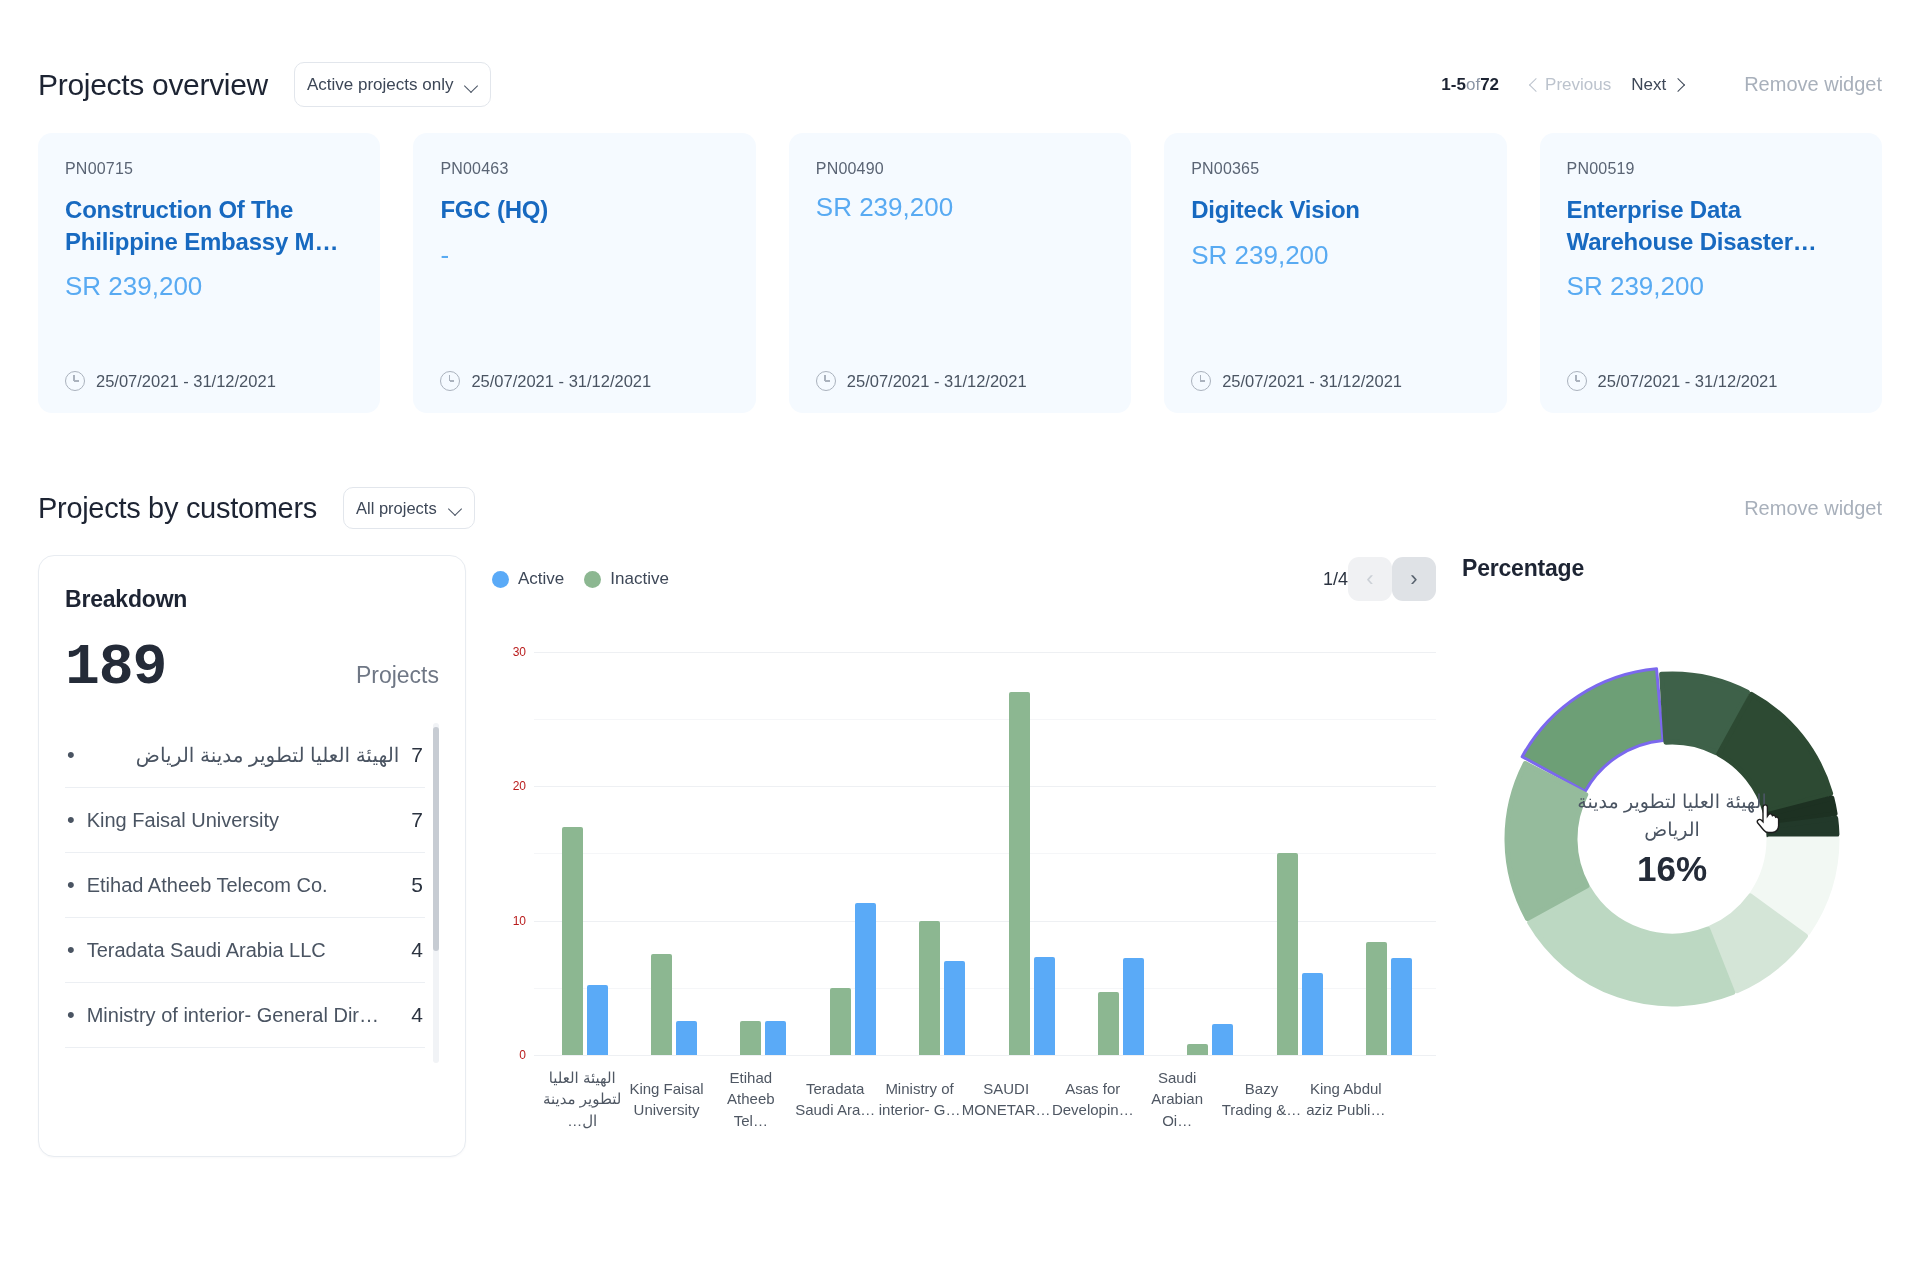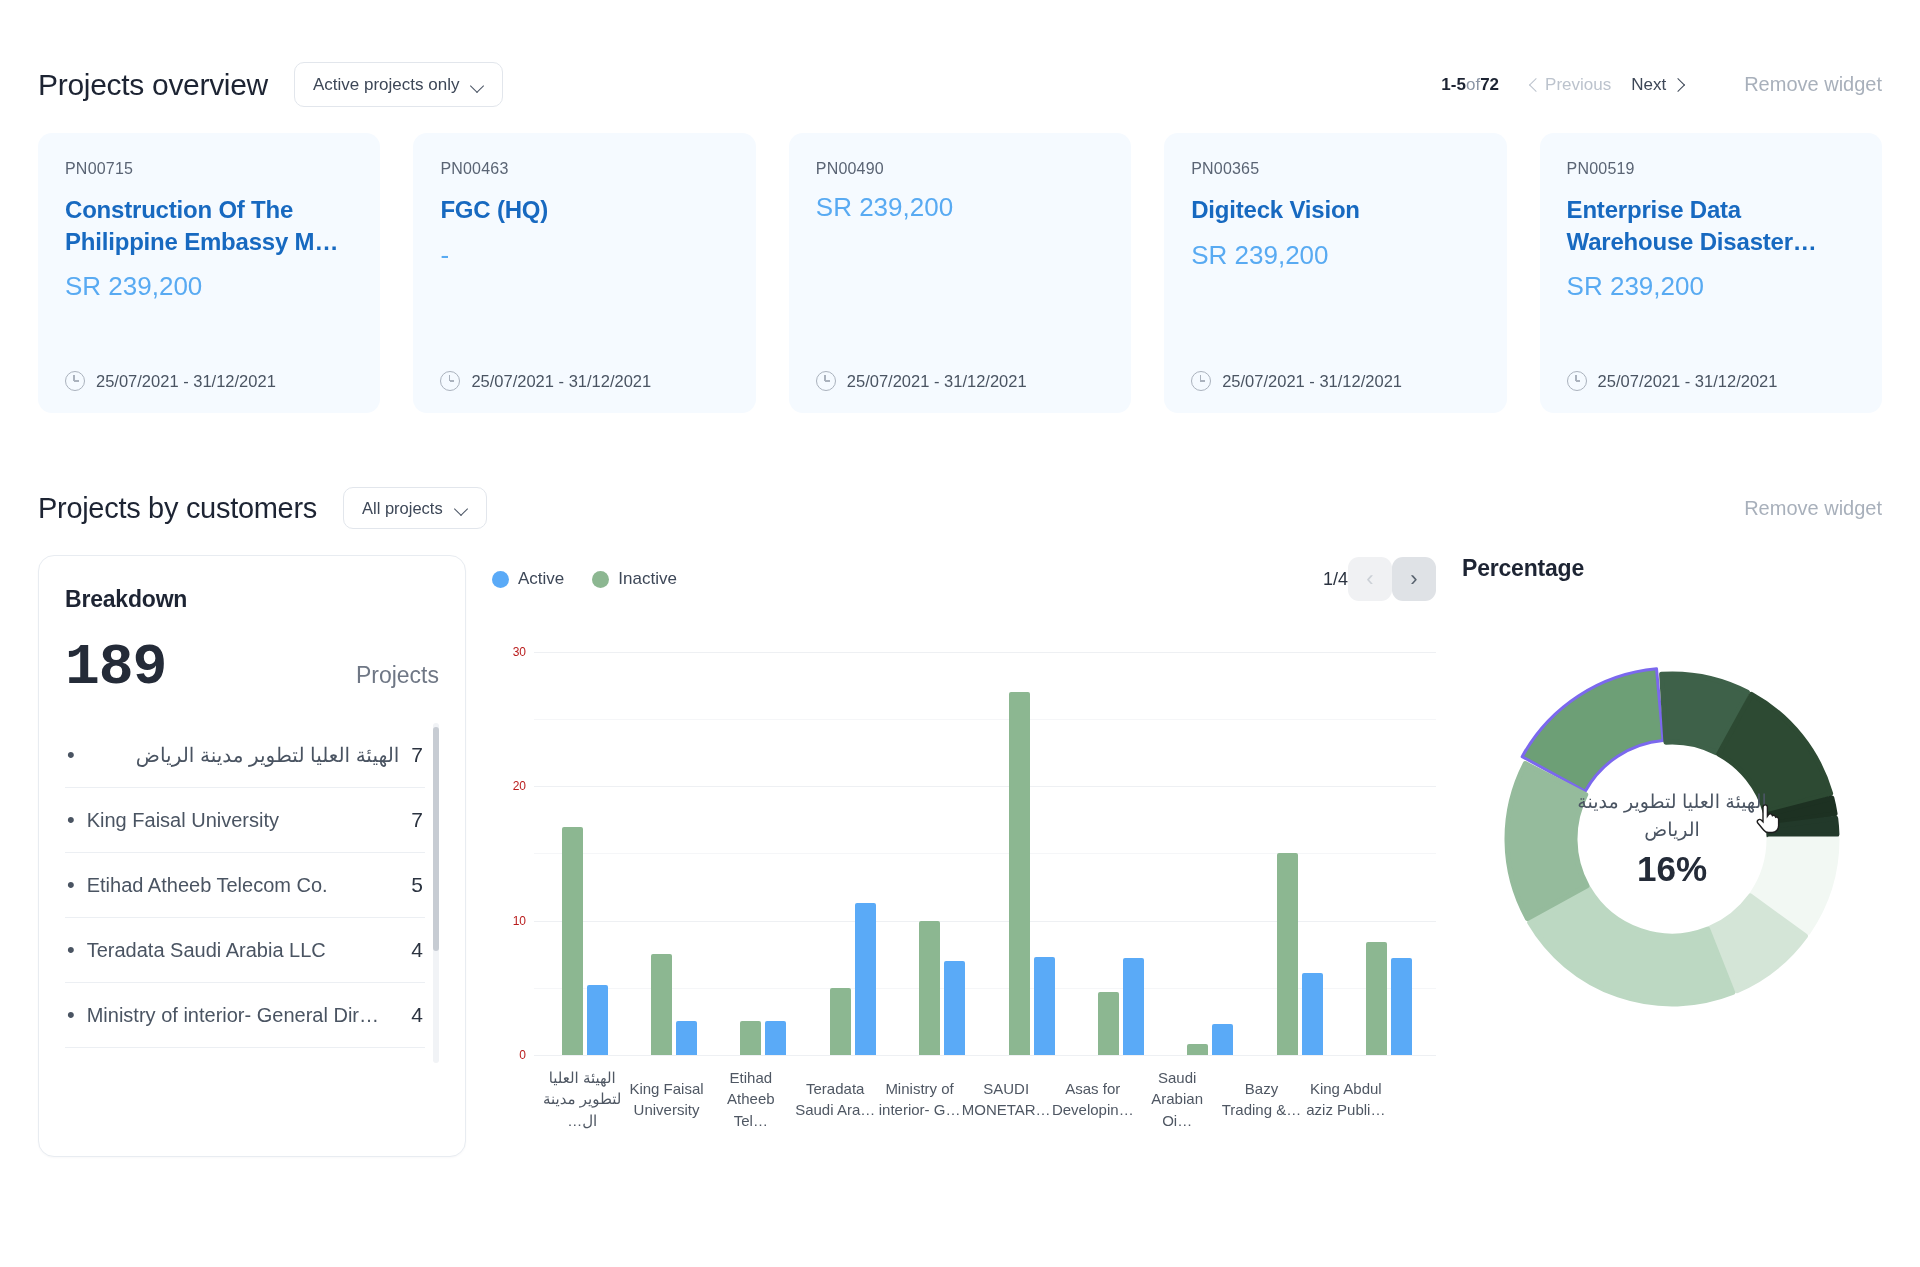--- a/index.html
+++ b/index.html
@@ -15,21 +15,21 @@
 
   
   .section-head {
     display: flex; align-items: center; gap: 26px;
   }
   .section-title {
     font-size: 30px; font-weight: 400; letter-spacing: -0.3px; color: #1d2433;
   }
   .chip {
     display: inline-flex; align-items: center; gap: 12px;
-    height: 45px; padding: 0 18px;
+    height: 45px; padding: 0 12px;
     border: 1px solid #e2e6ec; border-radius: 10px;
     background: #fff; color: #3d4757; font-size: 17px;
     cursor: pointer; white-space: nowrap;
   }
   .chev {
     width: 13px; height: 8px; flex: none;
     display: inline-block; position: relative;
   }
   .chev::before {
     content: ""; position: absolute; left: 1px; top: 0px;
@@ -136,21 +136,21 @@
     background: #c7ccd3; border-radius: 4px; cursor: pointer;
   }
   .bd-scroll-track {
     position:absolute; right:0; top:0; width:6px; height: 340px;
     background:#f1f3f6; border-radius:4px;
   }
 
   
   .barpanel { flex: 1; min-width: 0; }
   .bar-top { display: flex; align-items: center; height: 48px; }
-  .legend { display: flex; align-items: center; gap: 28px; }
+  .legend { display: flex; align-items: center; gap: 20px; }
   .lg { display: flex; align-items: center; gap: 9px; font-size: 17px; color: #3d4757; }
   .lg i { width: 17px; height: 17px; border-radius: 50%; display: block; }
   .bar-pager { margin-left: auto; display: flex; align-items: center; }
   .bar-pager .frac { font-size: 18px; color: #2b3340; }
   .sq-btn {
     width: 44px; height: 44px; border-radius: 11px; border: none;
     display: inline-flex; align-items: center; justify-content: center;
     cursor: pointer;
   }
   .sq-prev { background: #f0f1f3; color: #cbd0d6; }

